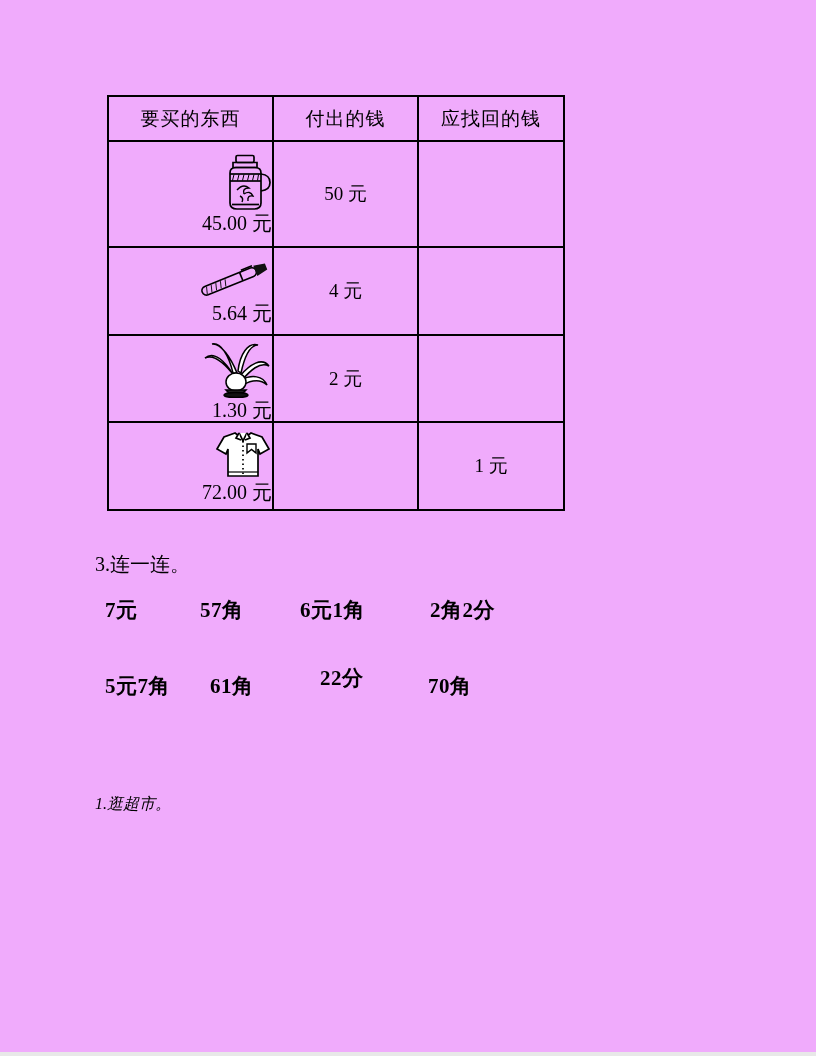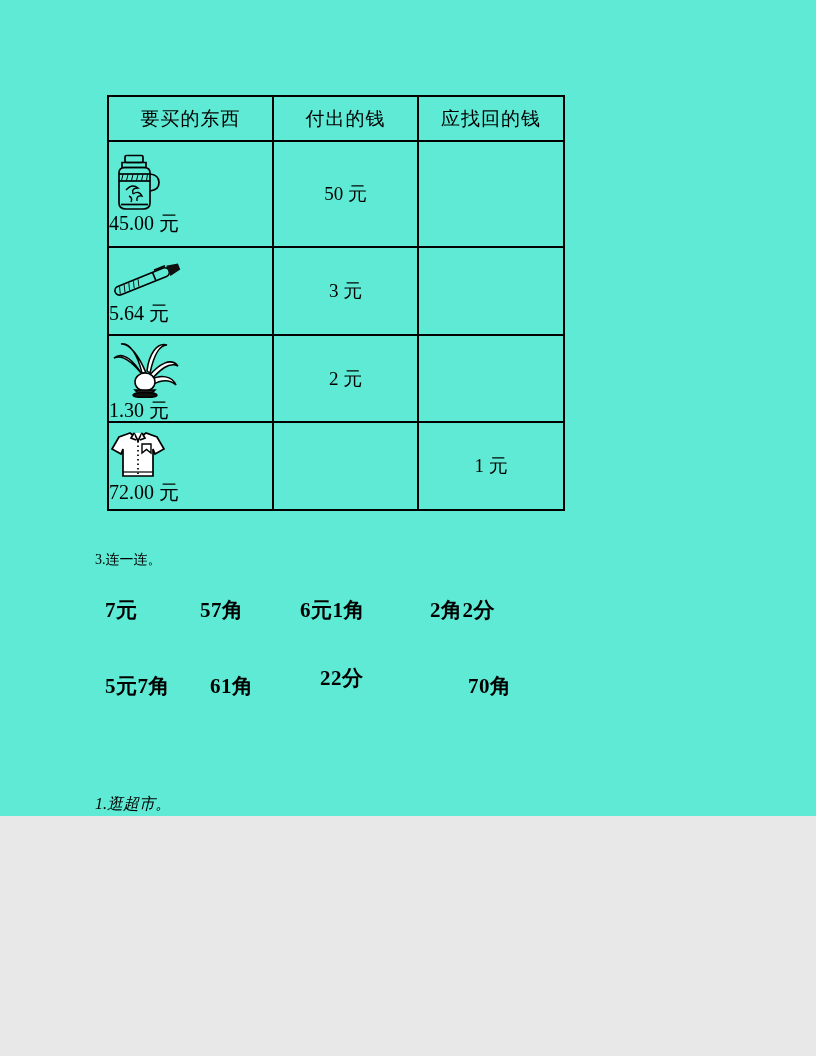--- a/index.html
+++ b/index.html
@@ -1,20 +1,20 @@
 <!DOCTYPE html>
 <html><head>
 <meta charset="utf-8">
 <style>
   html,body{margin:0;padding:0;background:#e8e8e8;}
   .page{
     position:relative;
-    width:816px;height:816px;
+    width:816px;height:1052px;
     margin:0 auto;
-    background:#5eead4;
+    background:#f0abfc;
     font-family:"Liberation Serif","DejaVu Serif",serif;
     color:#000;
     overflow:hidden;
   }
   
   table.price-table{
     position:absolute;left:107px;top:95px;
     border-collapse:collapse;table-layout:fixed;
   }
   .price-table td,.price-table th{
@@ -27,29 +27,29 @@
   .price-table col.c2{width:145px;}
   .price-table col.c3{width:146px;}
   .price-table tr.hdr th{height:43px;font-size:19px;letter-spacing:1px;}
   .price-table tr.r1 td{height:104px;}
   .price-table tr.r2 td{height:86px;}
   .price-table tr.r3 td{height:84px;}
   .price-table tr.r4 td{height:86px;}
   .money-cell{font-size:19px;}
   .item-cell-inner{
     display:flex;flex-direction:column;
-    align-items:flex-start;justify-content:center;
+    align-items:flex-end;justify-content:center;
     gap:1px;
   }
   .item-caption{font-size:20px;line-height:22px;}
   .item-art{display:block;}
   .item-art *{vector-effect:non-scaling-stroke;}
   
   .txt{position:absolute;white-space:nowrap;}
-  .match-heading{font-size:14px;}
+  .match-heading{font-size:20px;}
   .money-label{font-size:21px;font-weight:bold;letter-spacing:0.5px;}
   .section-heading{font-size:18px;font-weight:bold;}
   .question-text{font-size:16px;font-style:italic;}
 </style>
 </head>
 <body>
 
 <div class="page">
 
   <table class="price-table">
@@ -111,21 +111,21 @@
                 <line x1="30" y1="17" x2="28" y2="24"></line>
               </g>
               <line x1="46" y1="16" x2="46" y2="25"></line>
               <line x1="48" y1="14.5" x2="60" y2="14.5"></line>
               <path d="M62 16 L72 18 L72 23 L62 25 Z" fill="#111" stroke="#111"></path>
             </g>
           </svg>
           <span class="item-caption">5.64 元</span>
         </div>
       </td>
-      <td class="money-cell">3 元</td>
+      <td class="money-cell">4 元</td>
       <td class="money-cell"></td>
     </tr>
 
     <tr class="r3">
       <td>
         <div class="item-cell-inner">
           <svg class="item-art" width="72" height="62" viewBox="0 0 72 62" fill="#fff" stroke="#000" stroke-width="1.5">
             <path d="M34 40 C26 26 14 14 5 22 C15 17 27 30 36 42 Z"></path>
             <path d="M33 37 C29 20 21 6 12 8 C21 7 31 22 37 37 Z"></path>
             <path d="M38 35 C40 18 48 6 58 9 C49 9 44 23 41 37 Z"></path>
@@ -166,18 +166,18 @@
   <div class="txt match-heading" style="left:95px;top:551px;">3.连一连。</div>
 
   <div class="txt money-label" style="left:105px;top:596px;">7元</div>
   <div class="txt money-label" style="left:200px;top:596px;">57角</div>
   <div class="txt money-label" style="left:300px;top:596px;">6元1角</div>
   <div class="txt money-label" style="left:430px;top:596px;">2角2分</div>
 
   <div class="txt money-label" style="left:105px;top:672px;">5元7角</div>
   <div class="txt money-label" style="left:210px;top:672px;">61角</div>
   <div class="txt money-label" style="left:320px;top:664px;">22分</div>
-  <div class="txt money-label" style="left:428px;top:672px;margin-left:40px;">70角</div>
+  <div class="txt money-label" style="left:428px;top:672px;">70角</div>
 
 
   <div class="txt question-text" style="left:95px;top:794px;">1.逛超市。</div>
 
 </div>
 
 </body></html>

